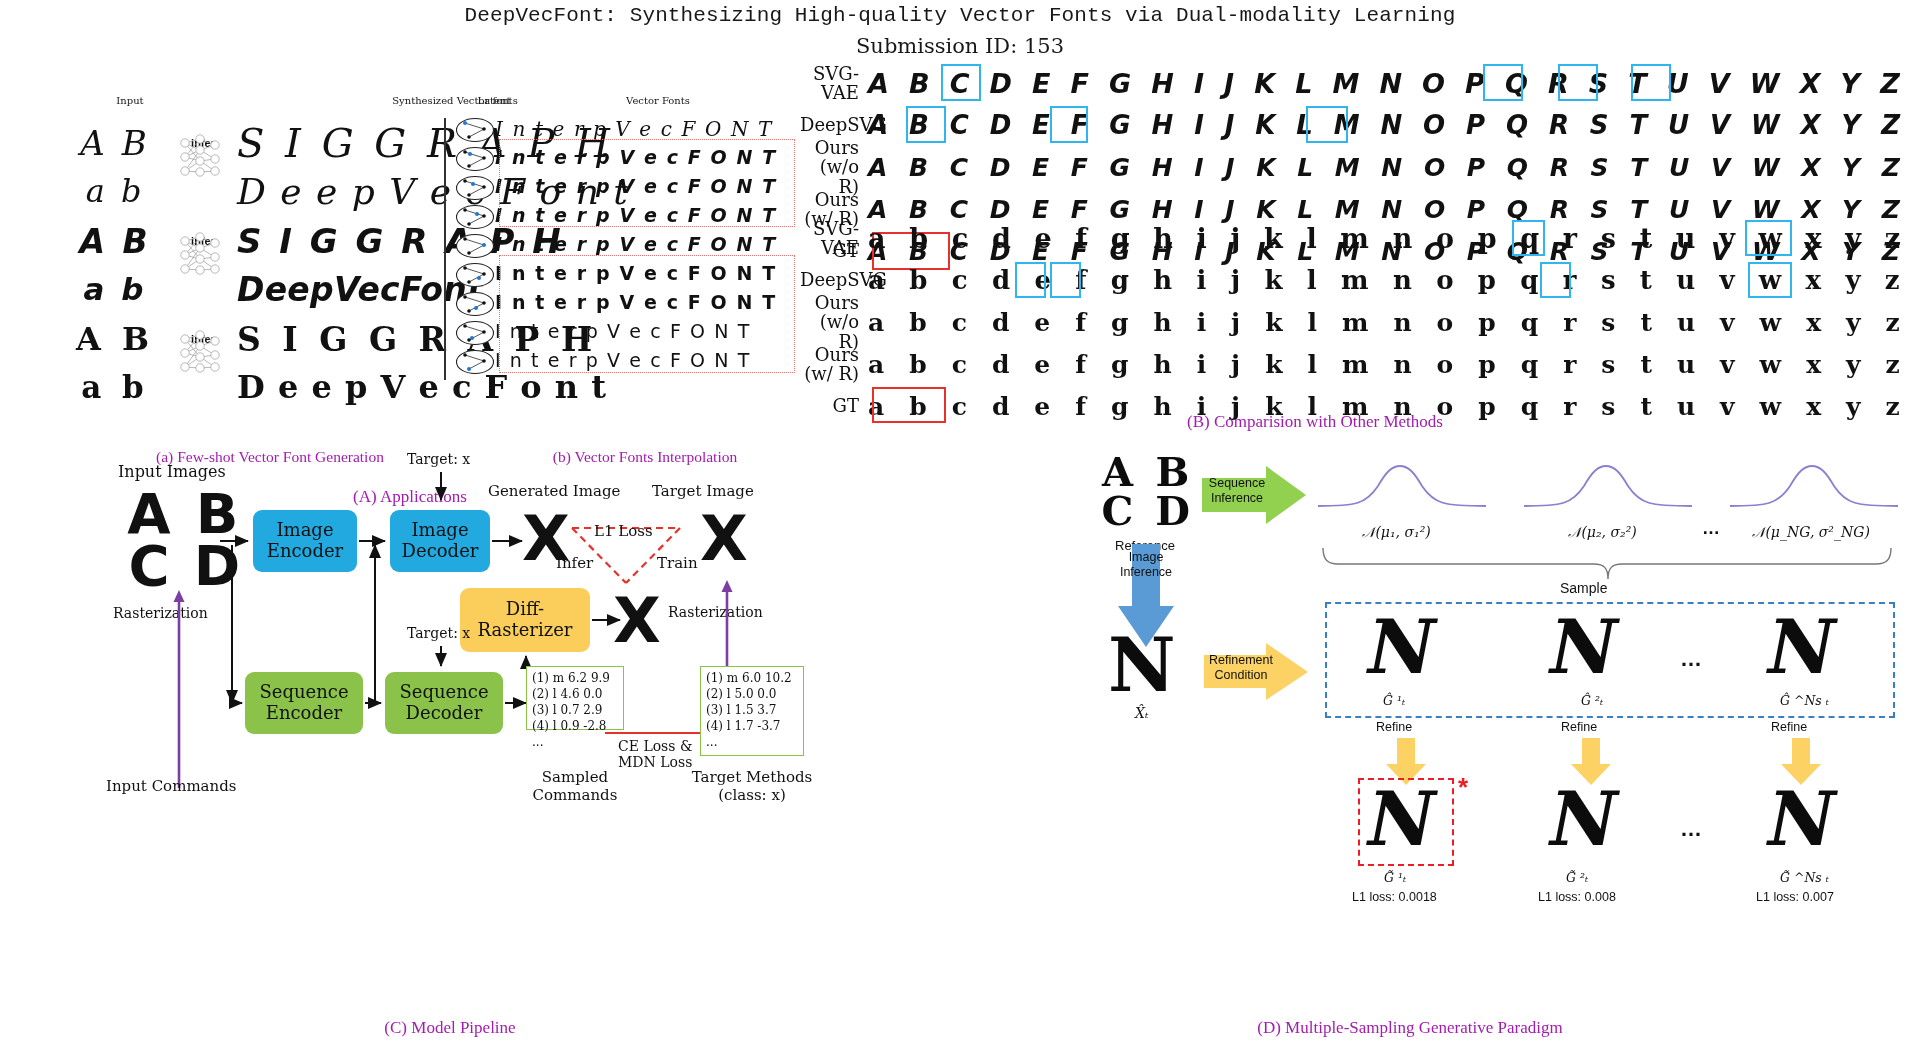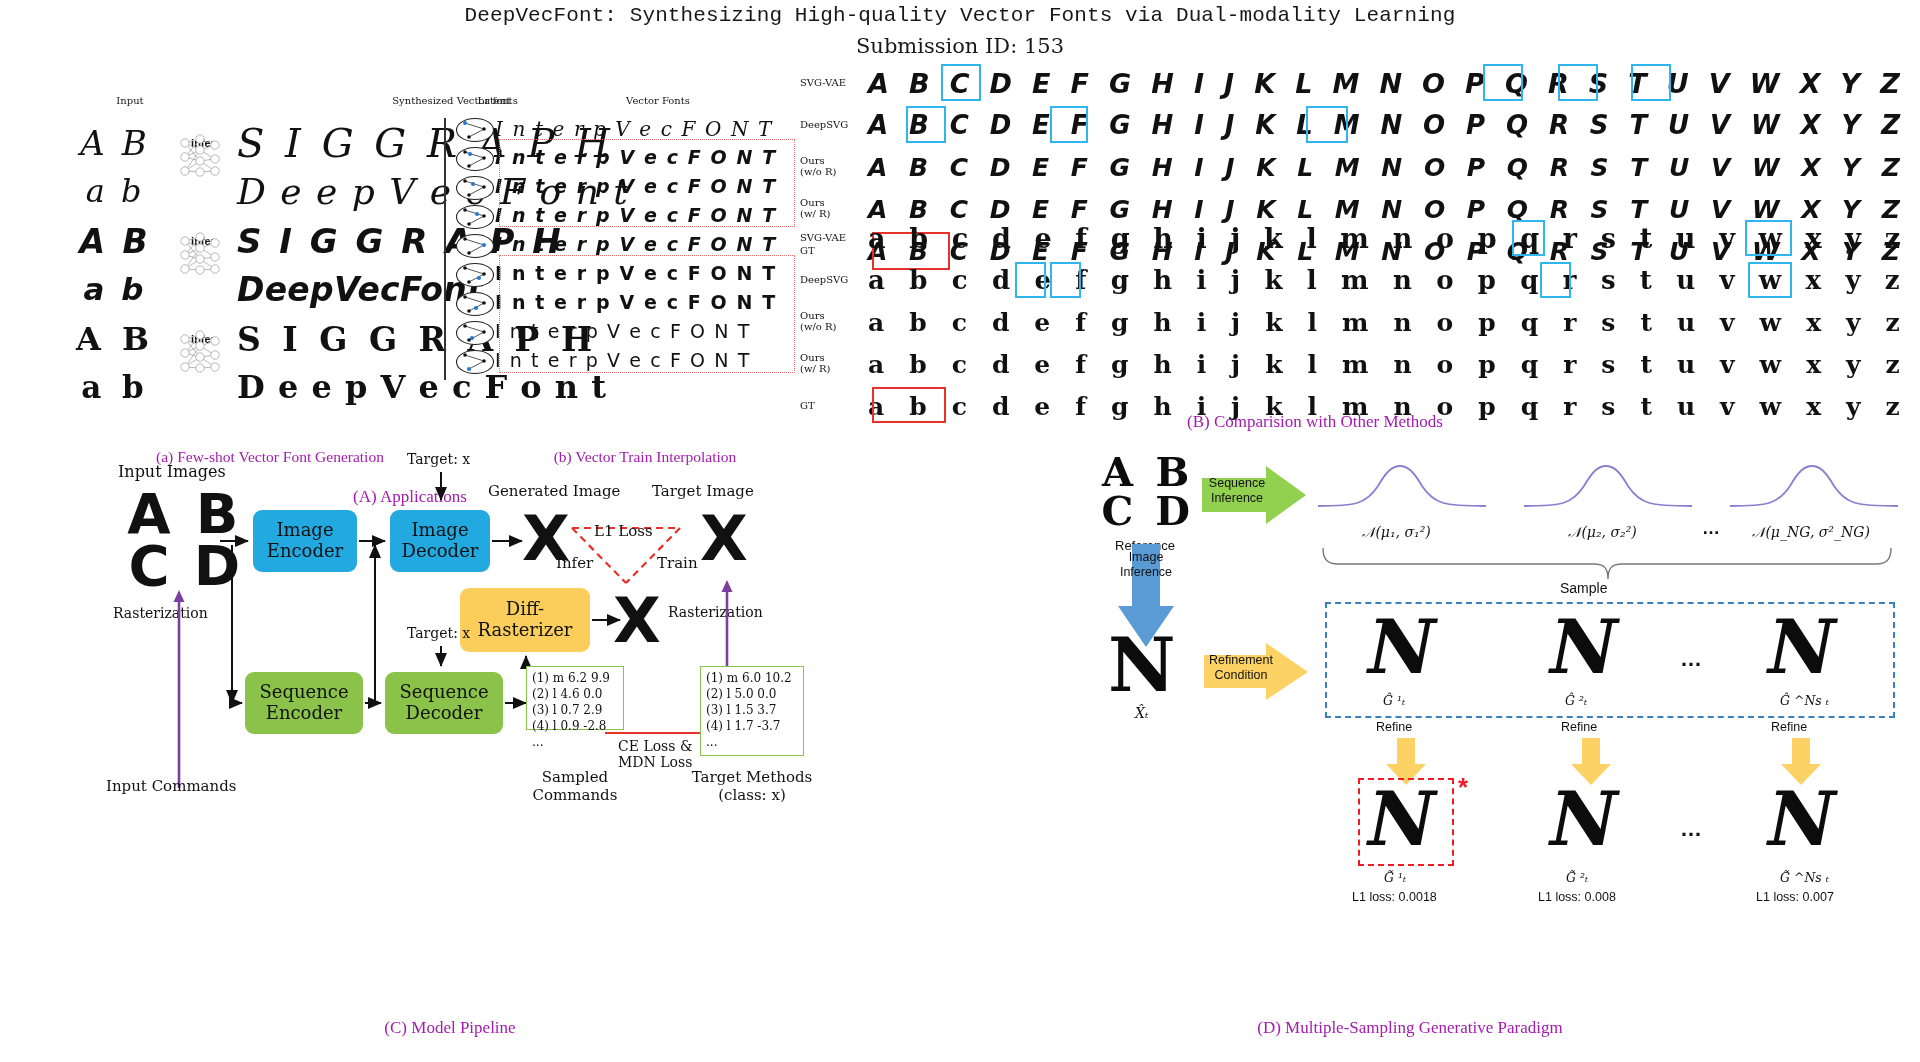--- a/index.html
+++ b/index.html
@@ -38,21 +38,21 @@
   
   #panelB1 { top:95px; left:455px; width:340px; height:300px; }
   .ip-row { display:flex; align-items:flex-start; height:29px; }
   .ip-latent { width:40px; }
   .ip-text { font-family:"DejaVu Sans", sans-serif; white-space:nowrap; font-size:19px; letter-spacing:1.6px; }
   .redbox { position:absolute; border:1px dotted #f26d6d; }
 
   
   #panelB { top:62px; left:800px; width:1100px; height:330px; }
   .cmp-row { display:flex; align-items:center; }
-  .cmp-lbl { width:68px; text-align:left; padding-right:9px; font-size:10px; font-family:"DejaVu Serif", serif; line-height:1.07; color:#111; }
+  .cmp-lbl { width:68px; text-align:right; padding-right:9px; font-size:18px; font-family:"DejaVu Serif", serif; line-height:1.07; color:#111; }
   .cmp-glyphs { flex:1; display:flex; justify-content:space-between; white-space:nowrap; position:relative; }
   .cmp-glyphs span { display:inline-block; text-align:center; }
   .cyanbox { position:absolute; border:2.4px solid #2fb6ef; }
   .redbox2 { position:absolute; border:2.4px solid #e8312a; }
 
   
   #panelC { top:450px; left:60px; width:800px; height:560px; }
   .node { position:absolute; border-radius:9px; display:flex; align-items:center; justify-content:center;
           text-align:center; font-size:18px; font-family:"DejaVu Serif", serif; line-height:1.15; color:#111; }
   .node.blue { background:#22a9e0; }
@@ -352,21 +352,21 @@
           </svg>
       </div>
       <div class="ip-text" style="font-family:'DejaVu Sans',sans-serif;font-weight:normal;font-size:19px;">I n t e r p V e c F O N T</div>
     </div>
   </div>
 
   <div class="redbox" style="left:44px;top:44px;width:296px;height:88px;"></div>
   <div class="redbox" style="left:44px;top:160px;width:296px;height:118px;"></div>
 </div>
 
-<div class="abs caption" style="left:490px;top:448px;width:310px;">(b) Vector Train Interpolation</div>
+<div class="abs caption" style="left:490px;top:448px;width:310px;">(b) Vector Fonts Interpolation</div>
 <div class="abs caption" style="left:240px;top:487px;width:340px;font-size:17px;">(A) Applications</div>
 
 <div class="abs" id="panelB">
 
   <div class="abs" style="left:0;top:0;width:1100px;" id="cmp-upper">
     <div class="cmp-row" style="height:42px;">
       <div class="cmp-lbl">SVG-VAE</div>
       <div class="cmp-glyphs" style="font-family:'DejaVu Sans',sans-serif;font-weight:bold;font-style:italic;font-size:27px;">
         <span>A</span>
           <span>B</span>
@@ -883,21 +883,21 @@
   <svg class="abs" style="left:240px;top:96px;" width="580" height="38">
     <path d="M3,2 C3,14 8,18 18,18 L274,18 C284,18 288,22 288,33 C288,22 292,18 302,18 L556,18 C566,18 571,14 571,2" fill="none" stroke="#777" stroke-width="1.4"></path>
   </svg>
   <div class="abs" style="left:480px;top:130px;font-size:14px;font-family:'Liberation Sans',sans-serif;">Sample</div>
 
   <div class="dashbox-blue" style="left:245px;top:152px;width:570px;height:116px;"></div>
 
   <div class="bigN" style="left:288px;top:160px;font-style:italic;">N</div>
   <div class="gcap" style="left:303px;top:243px;">Ĝ ¹ₜ</div>
   <div class="bigN" style="left:470px;top:160px;font-style:italic;">N</div>
-  <div class="gcap" style="left:485px;top:243px;">Ĝ ²ₜ</div>
+  <div class="gcap" style="left:501px;top:243px;">Ĝ ²ₜ</div>
   <div class="dots" style="left:600px;top:196px;">…</div>
   <div class="bigN" style="left:688px;top:160px;font-style:italic;">N</div>
   <div class="gcap" style="left:700px;top:243px;">Ĝ ^Ns ₜ</div>
 
   <svg class="abs" style="left:305px;top:288px;" width="42" height="48">
     <polygon points="12,0 30,0 30,26 41,26 21,47 1,26 12,26" fill="#fcd265"></polygon>
   </svg>
   <div class="losslbl" style="left:296px;top:270px;">Refine</div>
 
   <svg class="abs" style="left:490px;top:288px;" width="42" height="48">

